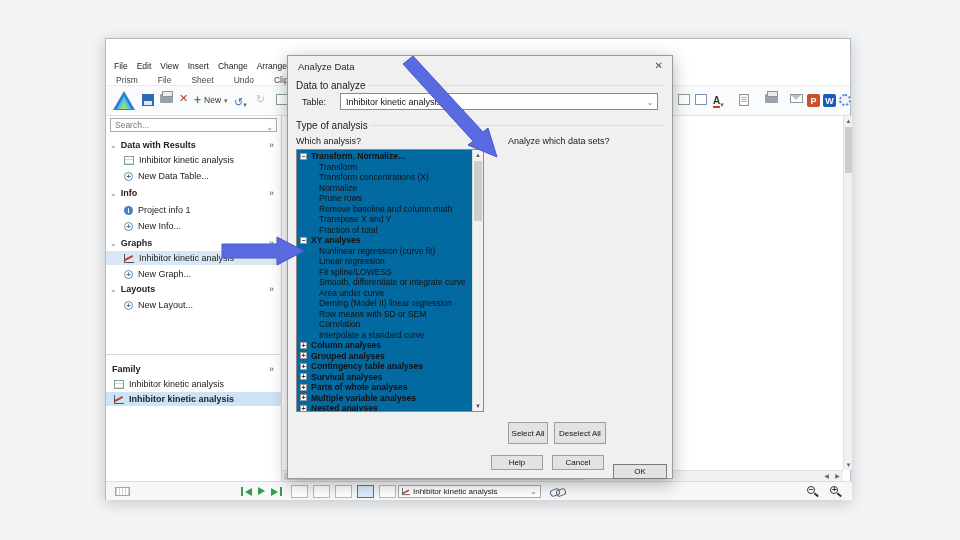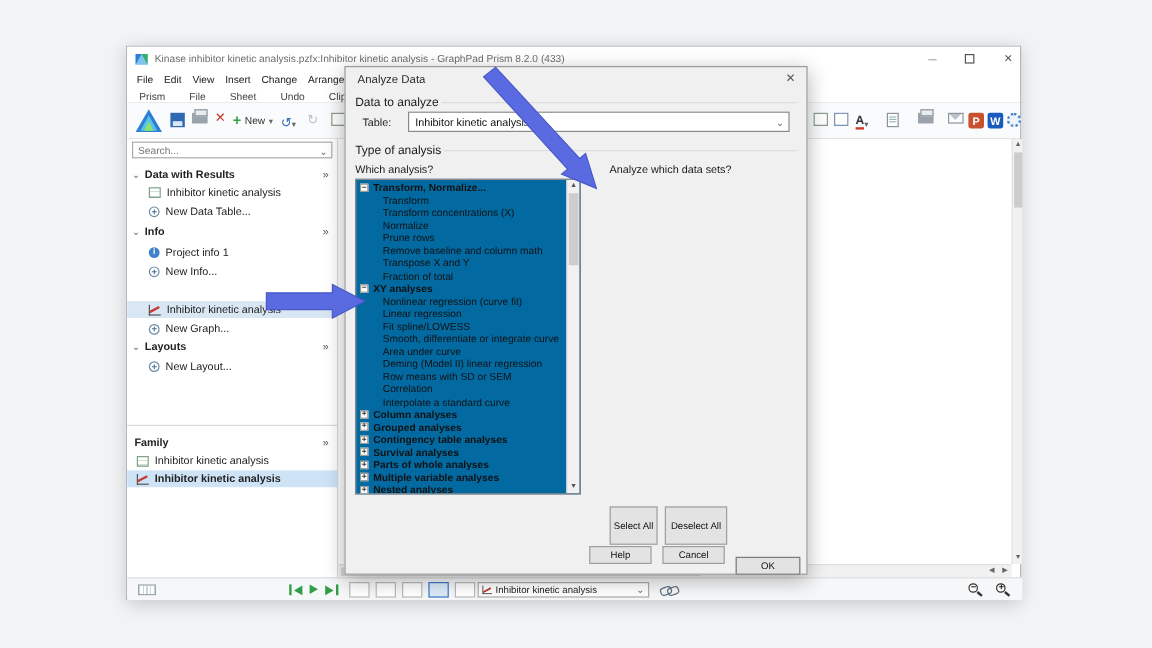--- a/index.html
+++ b/index.html
@@ -151,41 +151,32 @@
   .dataset-box { position:absolute; left:220px; top:93px; width:149px; height:263px; background:#fff;
     border:1px solid #8a8a8a; }
   .dsrow { height:12px; display:flex; align-items:center; font-size:8.5px; color:#111; }
   .dsrow.selected { background:#0f6ddb; color:#fff; }
   .cbox { width:9px; height:9px; border:1px solid #6f6f6f; background:#fff; margin:0 4px 0 2px;
     font-size:8px; line-height:8px; text-align:center; color:#1d6fd1; flex:0 0 auto; }
   .cbox.checked::before { content:"✓"; }
 
   .btn { position:absolute; height:15px; background:#e3e3e3; border:1px solid #9e9e9e; font-size:8px;
     color:#111; display:flex; align-items:center; justify-content:center; }
-  .btn.small { height:32px; }
+  .btn.small { height:22px; }
 
   
   #arrows { position:absolute; left:0; top:0; width:960px; height:540px; z-index:50; pointer-events:none; }
 </style>
 </head>
 <body>
 
 <div id="canvas">
 
   <div id="app-window">
 
-    <div class="titlebar">
-      <span class="app-ico"></span>
-      <span class="title-text">Kinase inhibitor kinetic analysis.pzfx:Inhibitor kinetic analysis - GraphPad Prism 8.2.0 (433)</span>
-      <div class="win-controls">
-        <span class="wc-min"></span>
-        <span class="wc-max"></span>
-        <span class="wc-close"></span>
-      </div>
-    </div>
 
     <div class="menubar">
       <span class="menu-item">File</span>
       <span class="menu-item">Edit</span>
       <span class="menu-item">View</span>
       <span class="menu-item">Insert</span>
       <span class="menu-item">Change</span>
       <span class="menu-item">Arrange</span>
       <span class="menu-item">Family</span>
     </div>
@@ -294,20 +285,25 @@
           </span>
         <span>Project info 1</span>
       </div>
       <div class="srow" style="top:103px">
         <span class="ind">
             <span class="mini-plus">+</span>
           </span>
         <span>New Info...</span>
       </div>
 
+      <div class="srow header" style="top:120px">
+        <span class="sec-chev chev-down"></span>
+        <span class="lbl">Graphs</span>
+        <span class="dbl"></span>
+      </div>
       <div class="srow selected" style="top:135px">
         <span class="ind">
             <span class="mini-graph"></span>
           </span>
         <span>Inhibitor kinetic analysis</span>
       </div>
       <div class="srow" style="top:151px">
         <span class="ind">
             <span class="mini-plus">+</span>
           </span>

